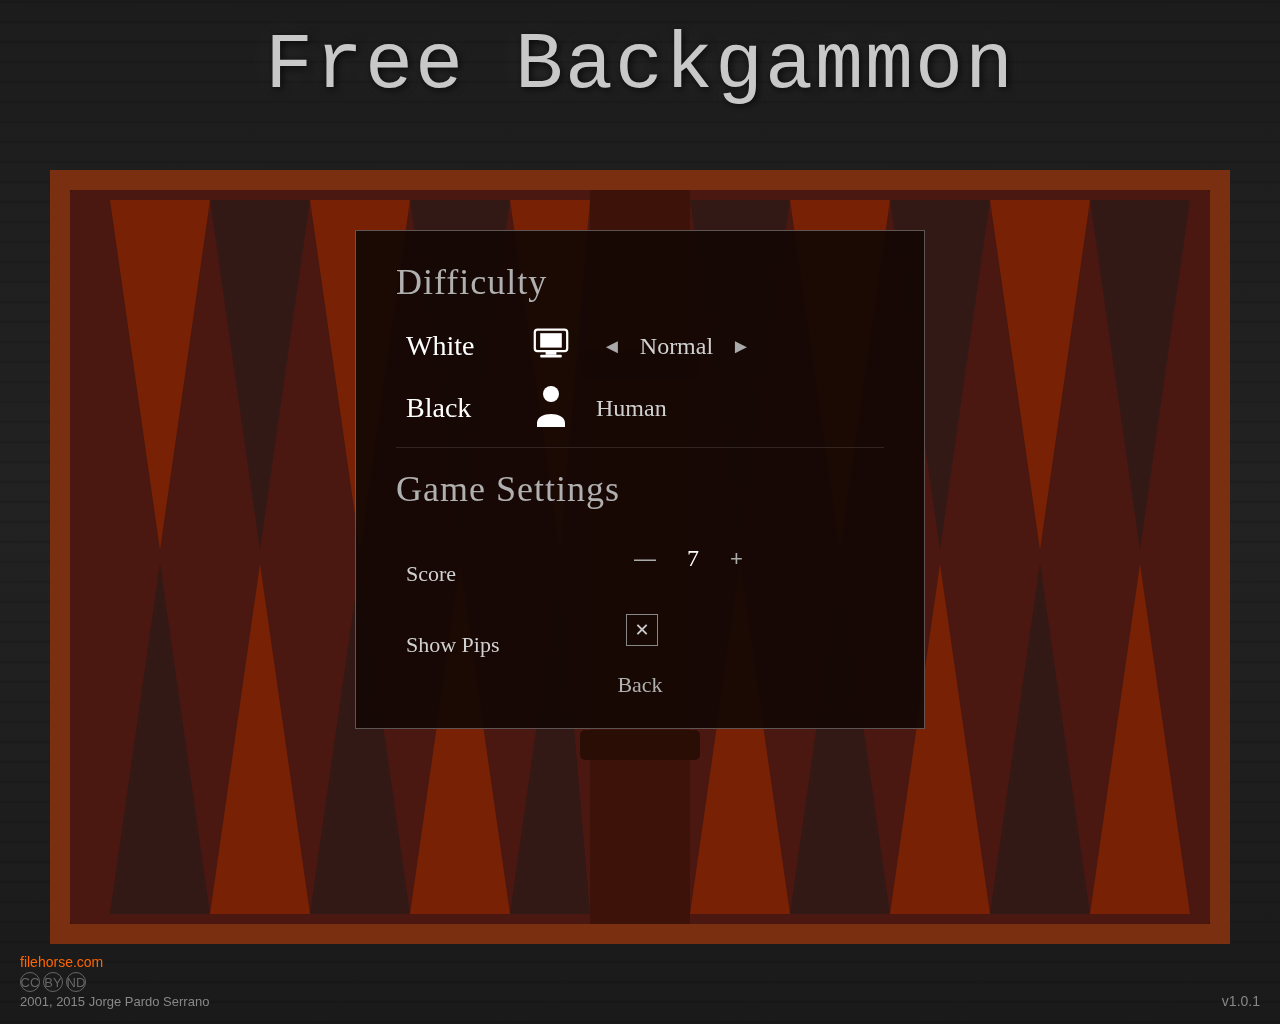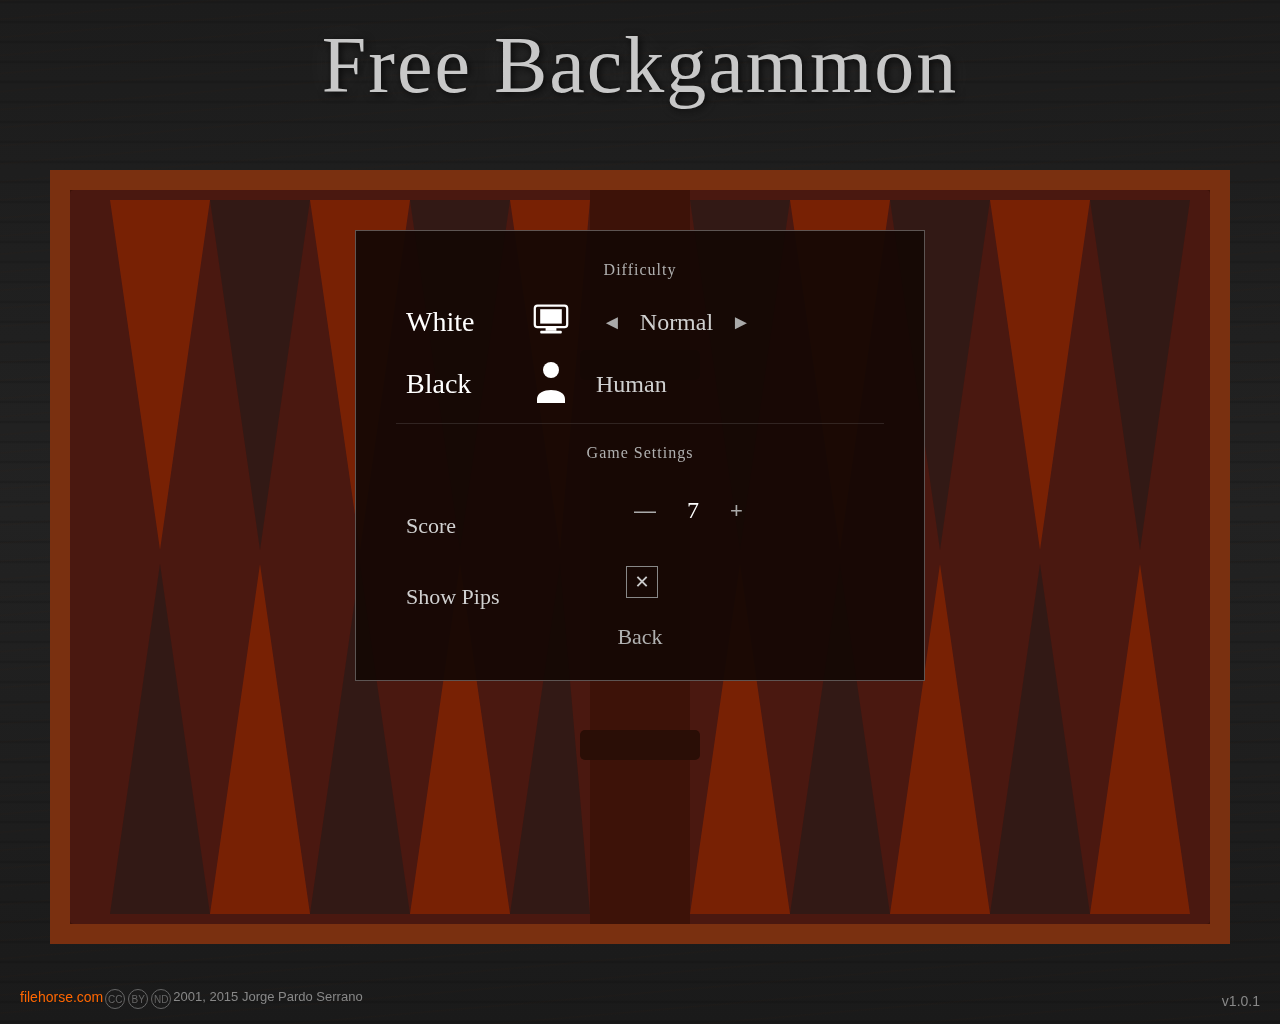--- a/index.html
+++ b/index.html
@@ -47,41 +47,40 @@
       position: absolute;
       top: 20px;
       left: 0;
       right: 0;
       text-align: center;
       font-size: 80px;
       font-weight: normal;
       color: #c8c8c8;
       text-shadow: 2px 2px 8px rgba(0,0,0,0.8), 0 0 30px rgba(255,255,255,0.1);
       letter-spacing: 2px;
-      font-family: Liberation Serif, serif;
+      font-family: Liberation Mono, monospace;
       z-index: 10;
     }
 
     
     .dialog {
       position: absolute;
       top: 230px;
       left: 50%;
       transform: translateX(-50%);
       width: 570px;
       background: rgba(20, 8, 4, 0.92);
       border: 1.5px solid rgba(200, 200, 200, 0.4);
       z-index: 20;
       padding: 30px 40px 30px 40px;
     }
 
     .section-title {
-      text-align: center;
       color: #b0b0b0;
-      font-size: 16px;
+      font-size: 36px;
       font-weight: normal;
       letter-spacing: 1px;
       margin-bottom: 20px;
       font-family: 'Palatino Linotype', Palatino, Georgia, serif;
     }
 
     .difficulty-row {
       display: flex;
       align-items: center;
       margin-bottom: 16px;
@@ -230,21 +229,21 @@
 
     .cc-icon {
       width: 20px;
       height: 20px;
       border: 1.5px solid #666;
       border-radius: 50%;
       display: flex;
       align-items: center;
       justify-content: center;
       color: #666;
-      font-size: 10px;
+      font-size: 13px;
       font-family: Arial, sans-serif;
     }
 
     .copyright-text {
       color: #888;
       font-size: 13px;
       font-family: Arial, sans-serif;
     }
 
     .filehorse {
@@ -381,21 +380,21 @@
     <div class="checkbox-container checked"></div>
   </div>
 
 
 
   <button class="back-btn">Back</button>
 
 </div>
 
 <div class="branding">
-  <div style="display:flex; flex-direction:row; align-items:flex-start; gap:2px;">
+  <div style="display:flex; flex-direction:column; align-items:flex-start; gap:2px;">
     <span class="filehorse">
       <span>filehorse</span><span style="color:#ff6600;">.com</span>
     </span>
     <div class="cc-icons">
       <div class="cc-icon">
           <span>CC</span>
         </div>
       <div class="cc-icon">
           <span>BY</span>
         </div>

